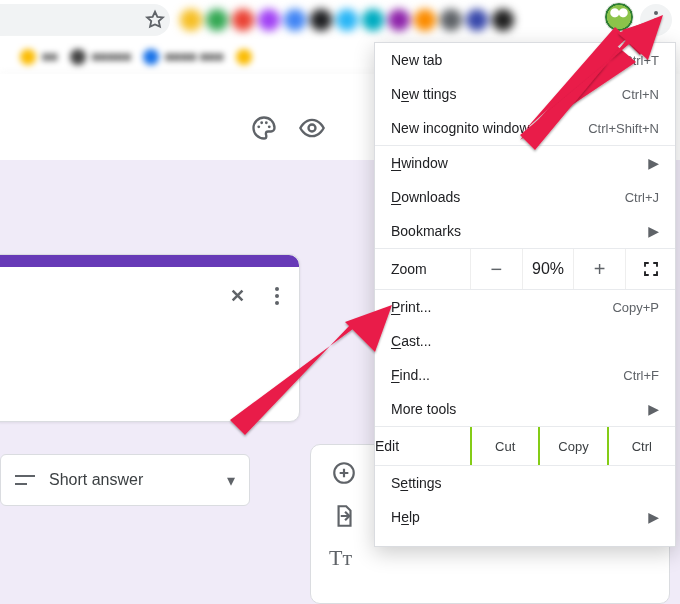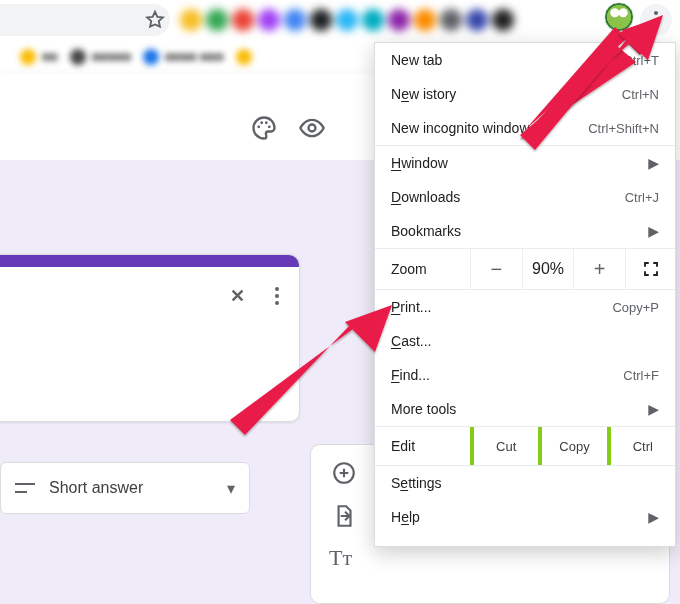--- a/index.html
+++ b/index.html
@@ -34,21 +34,21 @@
   .x-icon { font-size:18px; font-weight:600;}
   .vdots { width:4px; height:4px; background:#5f6368; border-radius:50%; box-shadow: 0 -7px 0 #5f6368, 0 7px 0 #5f6368; }
 
   
   .lower-card { position:absolute; left:310px; top:370px; width:360px; height:160px; background:#fff; border:1px solid #dadce0; border-radius:10px; }
   .add-circle-icon { position:absolute; left:20px; top:15px; width:26px; height:26px; color:#5f6368;}
   .import-icon { position:absolute; left:20px; top:58px; width:26px; height:26px; color:#5f6368;}
   .title-icon { position:absolute; left:18px; top:100px; width:30px; height:26px; color:#5f6368; font-family:"Times New Roman", serif; font-size:22px; }
 
   
-  .q-type { position:absolute; left:0; top:388px; width:250px; height:52px; background:#fff; border:1px solid #dadce0; border-radius:6px; display:flex; align-items:center; padding:0 14px; gap:14px; color:#3c4043;}
+  .q-type { position:absolute; left:0; top:380px; width:250px; height:52px; background:#fff; border:1px solid #dadce0; border-radius:6px; display:flex; align-items:center; padding:0 14px; gap:14px; color:#3c4043;}
   .short-lines-icon { width:20px; height:16px; position:relative; }
   .short-lines-icon::before,.short-lines-icon::after { content:""; position:absolute; left:0; height:2px; background:#5f6368; }
   .short-lines-icon::before{ top:3px; width:20px;}
   .short-lines-icon::after{ top:11px; width:12px;}
   .q-type-label { font-size:16px; flex:1; }
   .caret-down { color:#5f6368;}
 
   
   .menu { position:absolute; right:4px; top:42px; width:302px; background:#fff; border:1px solid #dadce0; box-shadow:0 6px 20px rgba(0,0,0,0.2); font-size:14px; color:#202124; }
   .menu-row { display:flex; align-items:center; height:34px; padding: 0 16px; }
@@ -57,22 +57,22 @@
   .menu-row .sub { color:#5f6368; margin-left:8px;}
   .u { text-decoration: underline; text-decoration-thickness:1px; text-underline-offset:2px;}
   .menu-sep { height:1px; background:#e8eaed; }
   .zoom-row { display:flex; align-items:center; height:40px; }
   .zoom-lbl { width:95px; padding-left:16px;}
   .zoom-sub { flex:1; display:flex; align-items:center; justify-content:center; border-left:1px solid #eee; height:100%; font-size:16px;}
   .zoom-sym { color:#5f6368; font-size:20px; line-height:1;}
   .fullscreen-cell { width:50px; display:flex; align-items:center; justify-content:center; border-left:1px solid #eee; height:100%;}
   .fs-icon { width:18px; height:18px; color:#202124; }
   .edit-row { display:flex; align-items:center; height:38px; }
-  .edit-lbl { width:95px; padding-left:16px;}
-  .edit-btn { flex:1; border-left:4px solid #84cc16; height:100%; display:flex; align-items:center; justify-content:center; font-size:13px; color:#3c4043;}
+  .edit-lbl { width:95px; padding-left:0;}
+  .edit-btn { flex:1; border-left:2px solid #84cc16; height:100%; display:flex; align-items:center; justify-content:center; font-size:13px; color:#3c4043;}
   .blank-row { height:12px; }
 
   
   .arrow { position:absolute; pointer-events:none; }
 
 </style>
 </head>
 <body>
 
 <div class="root">
@@ -173,21 +173,21 @@
       <span class="title-icon">Tᴛ</span>
     </div>
   </div>
 
   <div class="menu">
     <div class="menu-row">
       <span class="lbl">New tab</span>
       <span class="sc">Ctrl+T</span>
     </div>
     <div class="menu-row">
-      <span class="lbl"><span>N</span><span class="u">e</span><span>w istory</span></span>
+      <span class="lbl"><span>N</span><span class="u">e</span><span>w ttings</span></span>
       <span class="sc">Ctrl+N</span>
     </div>
     <div class="menu-row">
       <span class="lbl">New incognito window</span>
       <span class="sc">Ctrl+Shift+N</span>
     </div>
     <div class="menu-sep"></div>
     <div class="menu-row">
       <span class="lbl"><span class="u">H</span><span>window</span></span>
       <span class="sub">▶</span>

